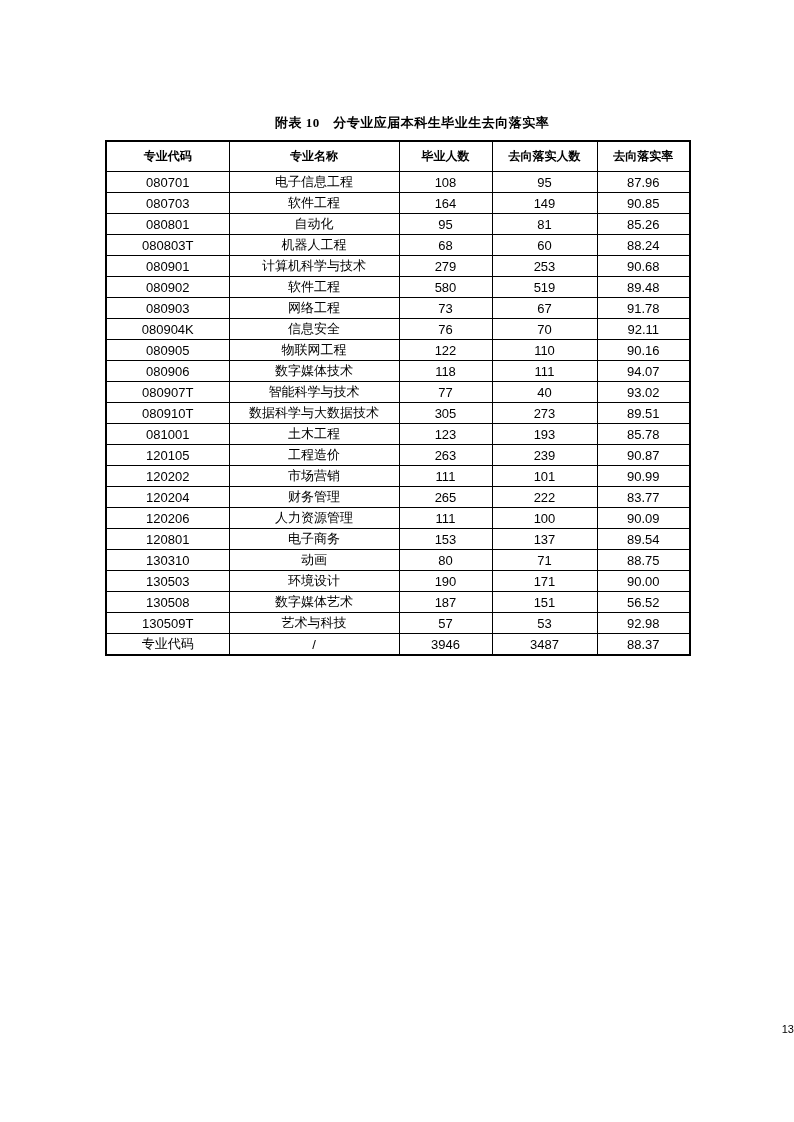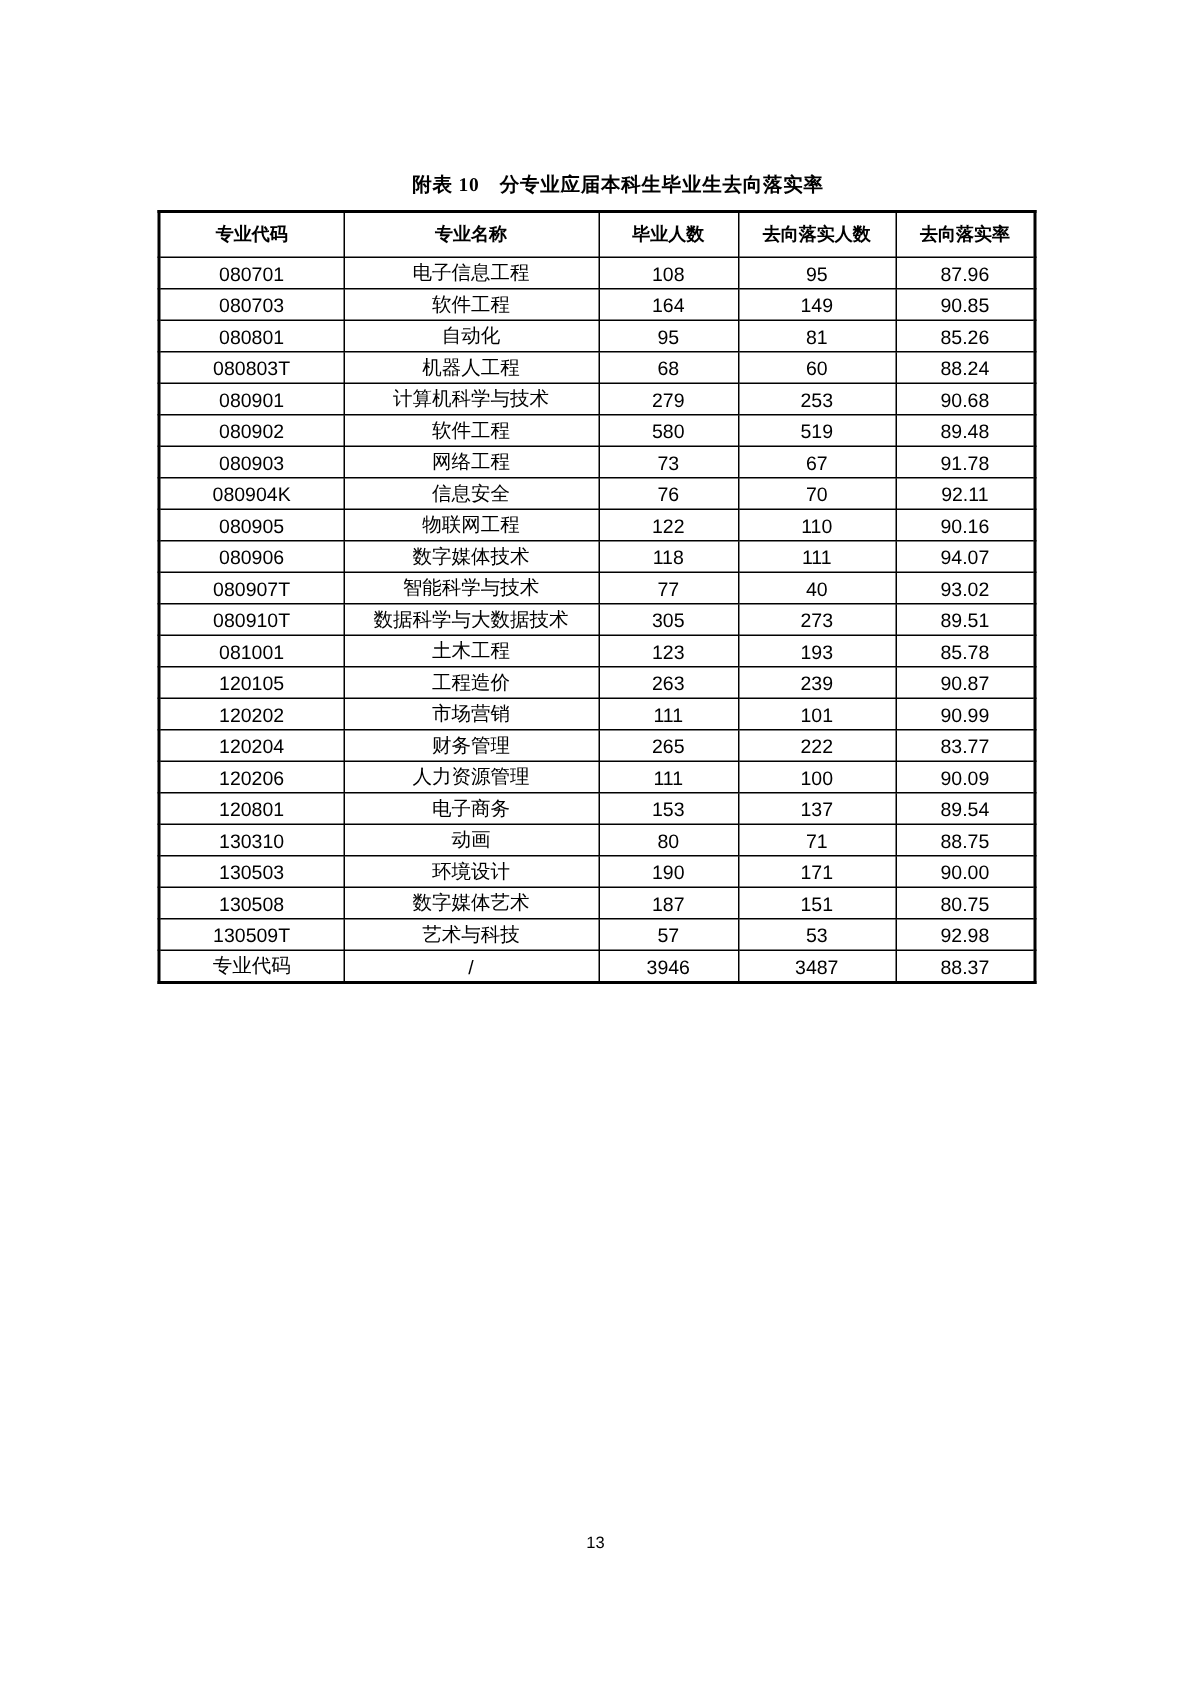--- a/index.html
+++ b/index.html
@@ -54,21 +54,21 @@
   table.data-table tbody td {
     height: 20px;
     font-size: 13px;
     font-weight: normal;
   }
   .page-number {
     position: absolute;
     top: 1023px;
     left: 0;
     width: 100%;
-    text-align: center;
+    text-align: right;
     font-size: 11px;
     color: #000000;
   }
 </style>
 </head>
 <body>
 
 <div class="page">
 
   <h1 class="doc-title">附表 10　分专业应届本科生毕业生去向落实率</h1>
@@ -229,21 +229,21 @@
           <td>环境设计</td>
           <td>190</td>
           <td>171</td>
           <td>90.00</td>
         </tr>
         <tr>
           <td>130508</td>
           <td>数字媒体艺术</td>
           <td>187</td>
           <td>151</td>
-          <td>80.75</td>
+          <td>56.52</td>
         </tr>
         <tr>
           <td>130509T</td>
           <td>艺术与科技</td>
           <td>57</td>
           <td>53</td>
           <td>92.98</td>
         </tr>
         <tr>
           <td>专业代码</td>

